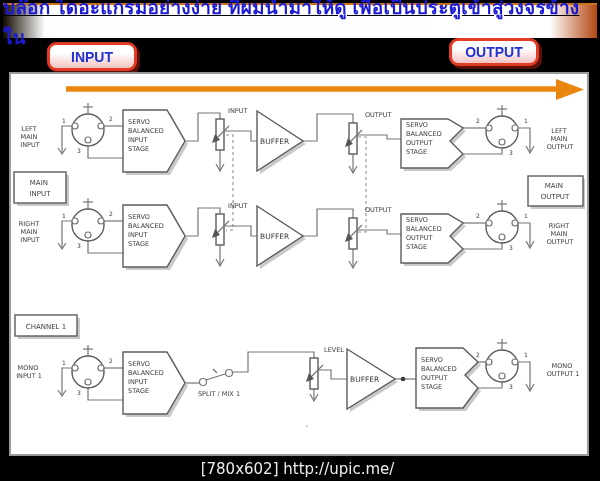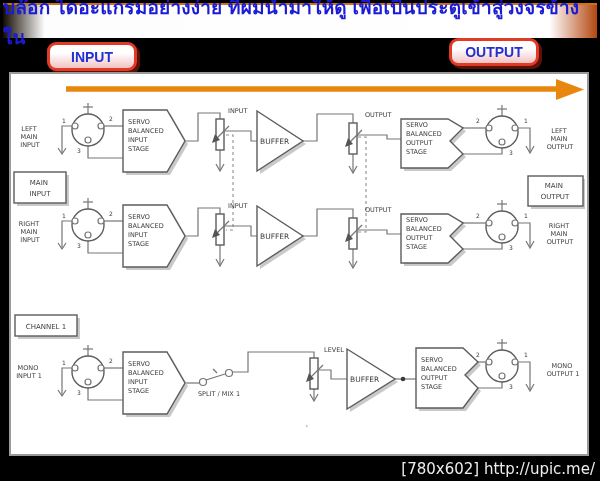--- a/index.html
+++ b/index.html
@@ -1,35 +1,35 @@
 <!DOCTYPE html>
 <html><head>
 <meta charset="utf-8">
 <style>
   html,body{margin:0;padding:0;background:#222;}
   .frame{position:relative;width:600px;height:481px;background:#000;overflow:hidden;
          font-family:"Liberation Sans",sans-serif;}
   
   .banner{position:absolute;left:3px;top:3px;right:3px;height:33px;
           background:linear-gradient(90deg,#140a00 0%,#fdfdfd 7%,#ffffff 92%,#b34711 100%);
-          border-top:2px solid #c9731d;display:flex;align-items:center;justify-content:center;}
+          border-top:2px solid #c9731d;display:flex;align-items:center;justify-content:center;text-decoration:underline;}
   .banner span{color:#1b1bd6;font-weight:bold;font-size:19px;letter-spacing:.2px;}
   
   .flow-btn{position:absolute;display:flex;align-items:center;justify-content:center;
             border:3px solid #e23b25;border-radius:9px;
             background:linear-gradient(180deg,#ffffff 35%,#f3c3c3 100%);
             box-shadow:3px 3px 0 #5c100a;color:#2230cf;font-weight:bold;font-size:14px;}
   .input-btn{left:47px;top:42px;width:84px;height:23px;}
   .output-btn{left:449px;top:38px;width:84px;height:22px;}
   
   .panel{position:absolute;left:9px;top:72px;width:580px;height:384px;background:#fff;
          border:2px solid #9a9a9a;box-sizing:border-box;}
   
   .wm{position:absolute;left:0;right:0;bottom:0;height:25px;background:#000;
-      display:flex;align-items:center;justify-content:flex-end;}
+      display:flex;align-items:center;justify-content:center;}
   .wm span{color:#ededed;font-size:15px;margin-right:5px;font-family:"DejaVu Sans",sans-serif;}
   
   svg text{font-family:"DejaVu Sans",sans-serif;fill:#3b3b3b;}
   .t{font-size:6.5px;}
   .mid{text-anchor:middle;}
   .bf{font-size:7.5px;}
   .num{font-size:6px;}
   .bx{font-size:7px;text-anchor:middle;}
   .w{fill:none;stroke:#767676;stroke-width:1.2;}
   .wd{fill:none;stroke:#8f8f8f;stroke-width:1.1;stroke-dasharray:3 3;}

